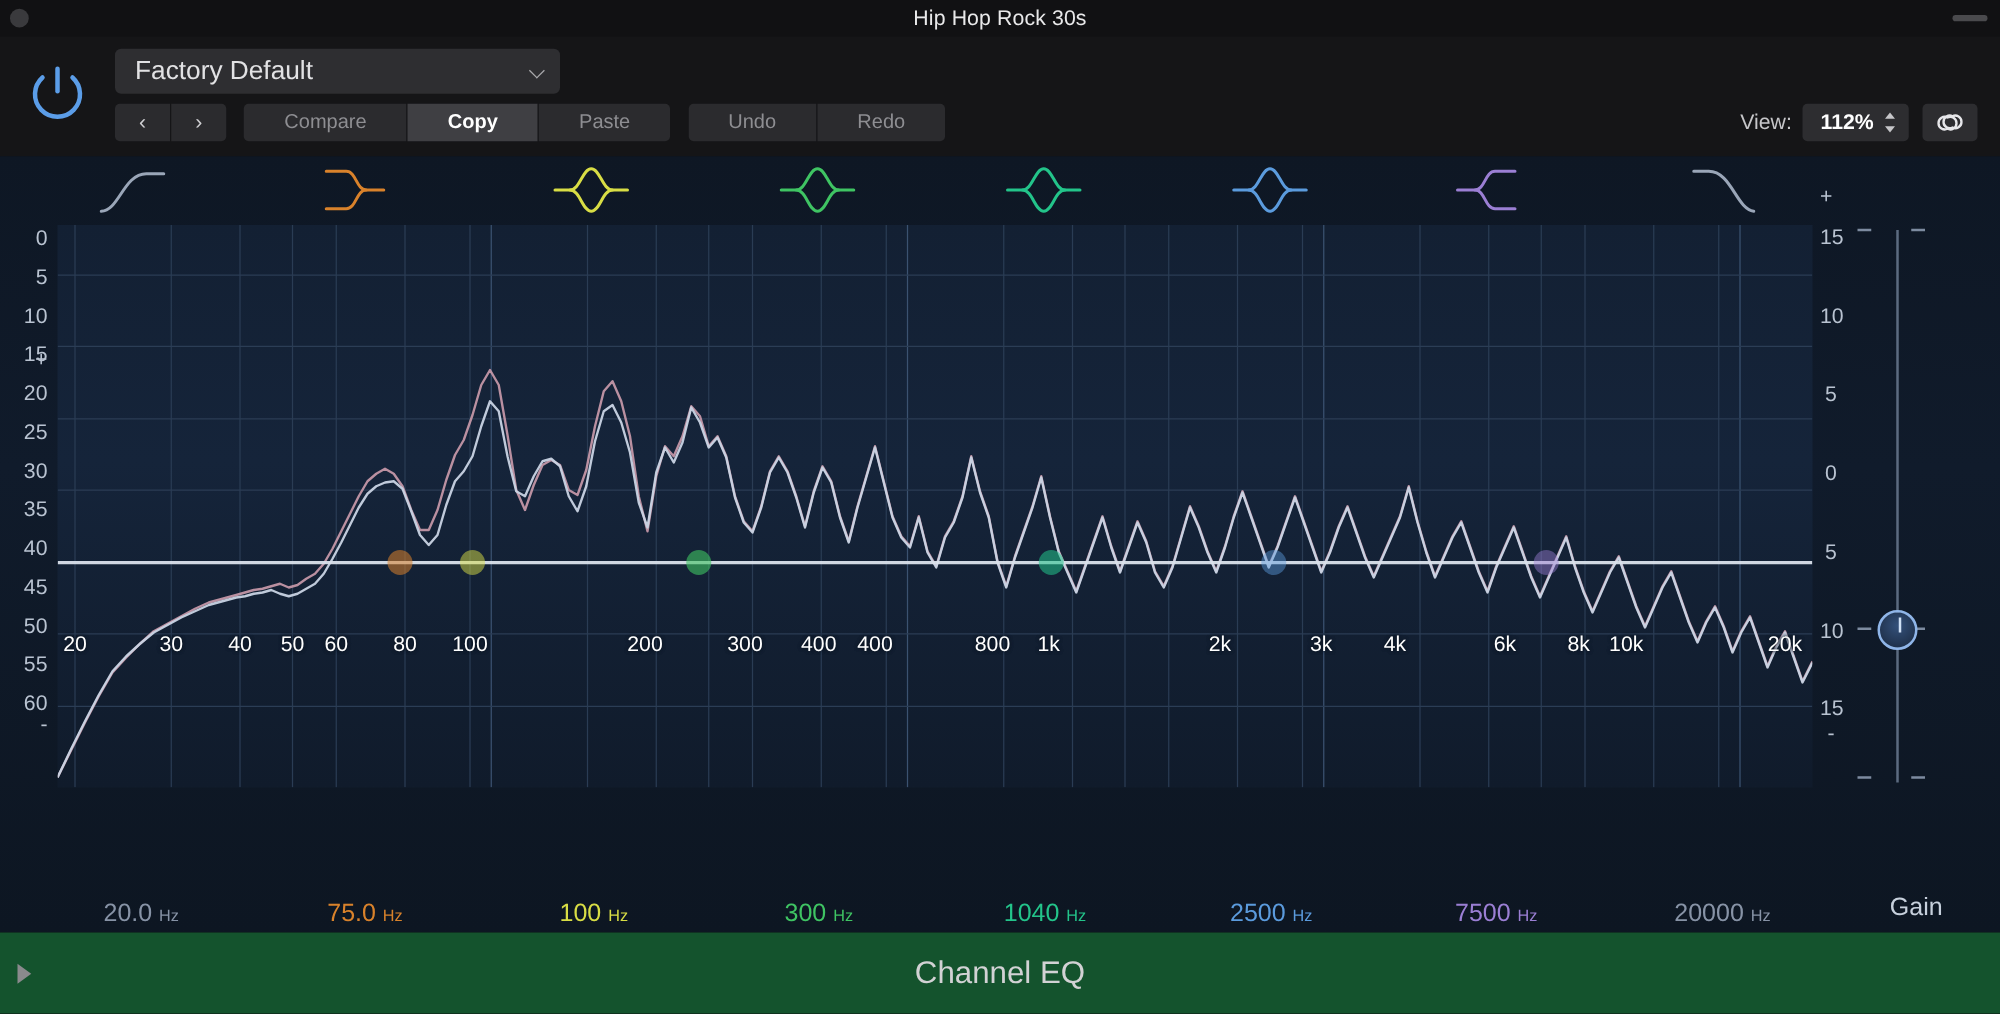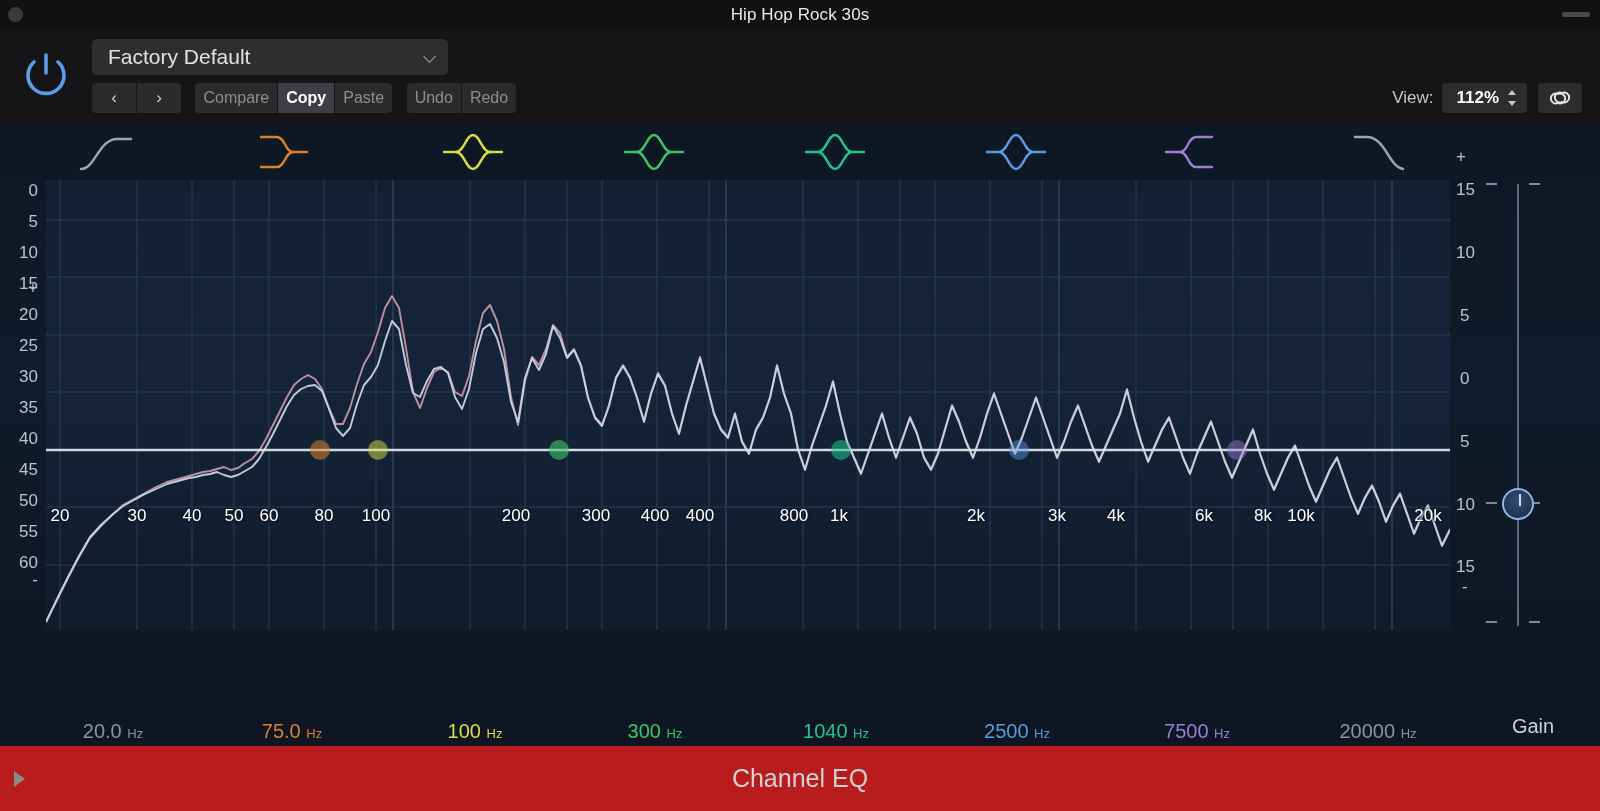--- a/index.html
+++ b/index.html
@@ -53,21 +53,21 @@
     content: ""; position: absolute; left: 0; top: 0;
     width: 8px; height: 8px;
     border-right: 1.6px solid #a9a9ac; border-bottom: 1.6px solid #a9a9ac;
     transform: rotate(45deg);
   }
   .btnrow { position: absolute; left: 92px; top: 54px; height: 30px; }
   .grp { display: inline-flex; vertical-align: top; margin-right: 10px; }
   .tb {
     height: 30px; background: #2b2b2e; color: #bdbdc0;
     font-size: 16px; display: flex; align-items: center; justify-content: center;
-    border-radius: 4px; padding: 0 8px; margin-right: 2px; white-space: nowrap;
+    border-radius: 4px; padding: 0 32px; margin-right: 2px; white-space: nowrap;
   }
   .tb.arrow { width: 44px; padding: 0; color: #cfcfd2; font-size: 17px; }
   .tb.on { background: #3f3f43; color: #ffffff; font-weight: bold; }
   .tb.dim { color: #8e8e92; }
   .grp.tight .tb { margin-right: 1px; border-radius: 0; }
   .grp.tight .tb:first-child { border-top-left-radius: 4px; border-bottom-left-radius: 4px; }
   .grp.tight .tb:last-child { margin-right: 0; border-top-right-radius: 4px; border-bottom-right-radius: 4px; }
 
   .viewbox { position: absolute; right: 18px; top: 54px; height: 30px; display: flex; align-items: center; }
   .viewlabel { color: #c6c6c9; font-size: 17px; margin-right: 9px; }
@@ -152,21 +152,21 @@
   .params { position: absolute; left: 0; top: 590px; width: 1600px; height: 100px; }
   .bandcol { position: absolute; top: 0; width: 190px; text-align: center; }
   .bandcol .r1 { font-size: 20px; line-height: 32px; }
   .bandcol .r2 { font-size: 19px; line-height: 32px; }
   .bandcol .r3 { font-size: 19px; line-height: 32px; }
   .bandcol .u { font-size: 13px; }
 
   
   .footer {
     position: absolute; left: 0; top: 746px; width: 1600px; height: 65px;
-    background: #b91c1c;
+    background: #14532d;
   }
   .footer .fname {
     position: absolute; left: 0; top: 0; width: 1600px; height: 65px;
     line-height: 65px; text-align: center; color: #d2d2d4; font-size: 25px;
   }
   .footer .ftri {
     position: absolute; left: 14px; top: 25px; width: 0; height: 0;
     border-top: 8px solid transparent; border-bottom: 8px solid transparent;
     border-left: 11px solid #8a8a8d;
   }

